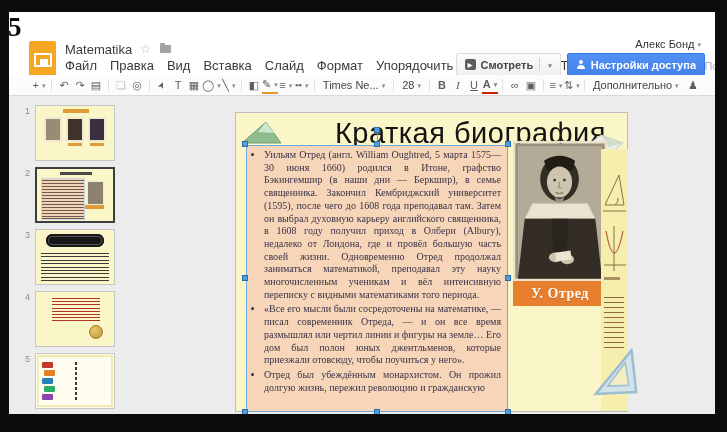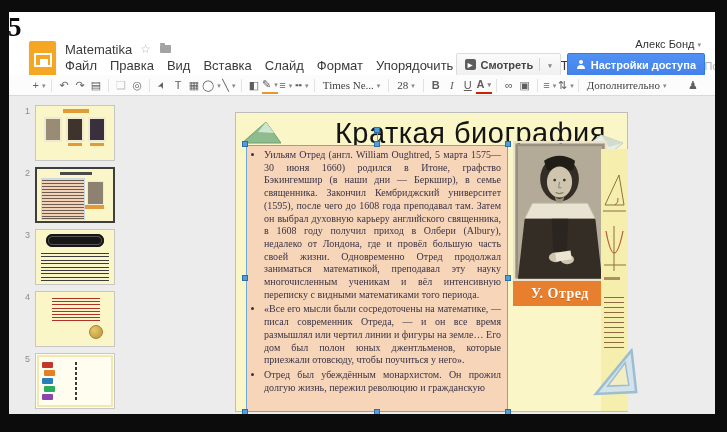--- a/index.html
+++ b/index.html
@@ -53,21 +53,21 @@
     padding-left: 22px; }
   .tb-ic { min-width: 16px; text-align: center; font-size: 11px; color: #5e5e5e; line-height: 19px; }
   .tb-sep { width: 1px; height: 13px; background: #e2e2e2; margin: 0 4px; }
   .tb-dis { opacity: .38; }
   .tb-cursor { transform: rotate(-65deg); display: inline-block; font-size: 9px; }
   .tb-pencil { border-bottom: 2px solid #e8972e; line-height: 15px; }
   .tb-color-a { border-bottom: 2px solid #cc2200; line-height: 15px; font-weight: bold; }
   .tb-bold { font-weight: bold; }
   .tb-italic { font-style: italic; font-family: "Liberation Serif", serif; }
   .tb-under { text-decoration: underline; }
-  .tb-label { font-size: 11px; color: #444; padding: 0 4px; white-space: nowrap; font-family: Liberation Serif, serif; }
+  .tb-label { font-size: 11px; color: #444; padding: 0 4px; white-space: nowrap; }
   .tb-right { margin-left: auto; margin-right: 14px; }
 
   
   .content { position: absolute; left: 0; top: 84px; width: 100%; height: 318px;
     background: #ececec; display: flex; }
 
   
   .filmstrip { width: 130px; padding-top: 9px; flex: none; }
   .thumb-row { display: flex; margin-bottom: 6px; }
   .thumb-num { width: 26px; text-align: right; padding-right: 5px; font-size: 9px; color: #8d8d8d; padding-top: 1px; }

